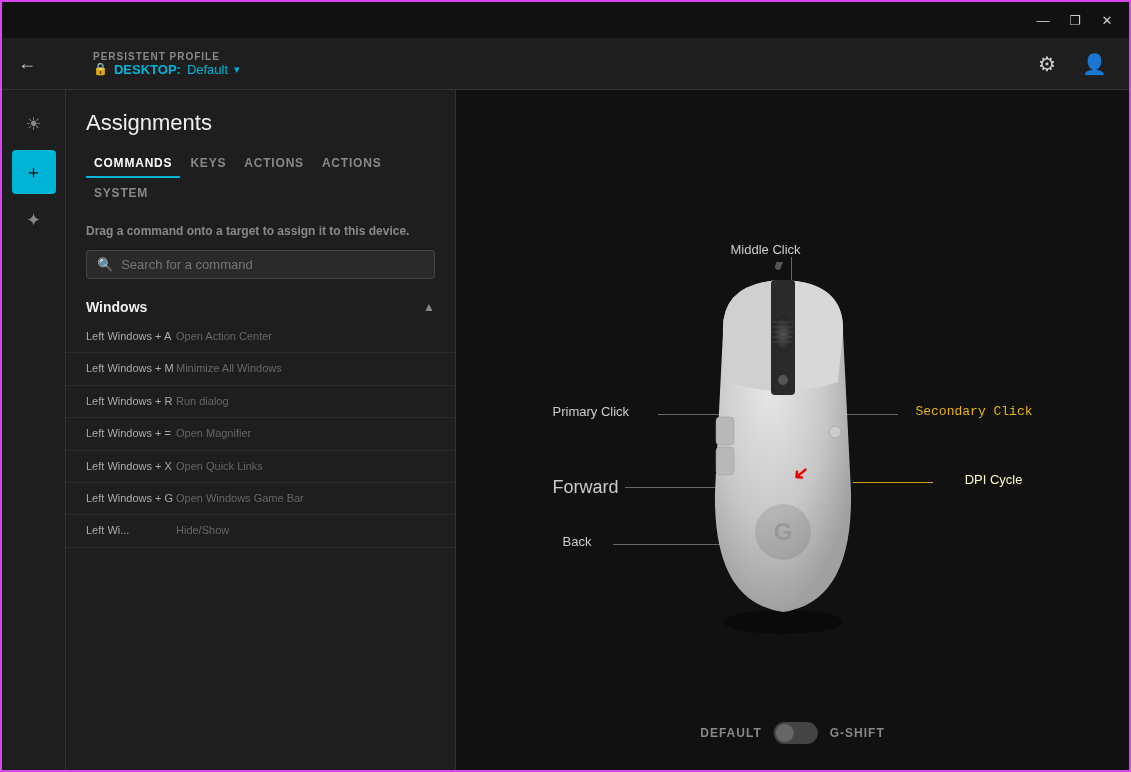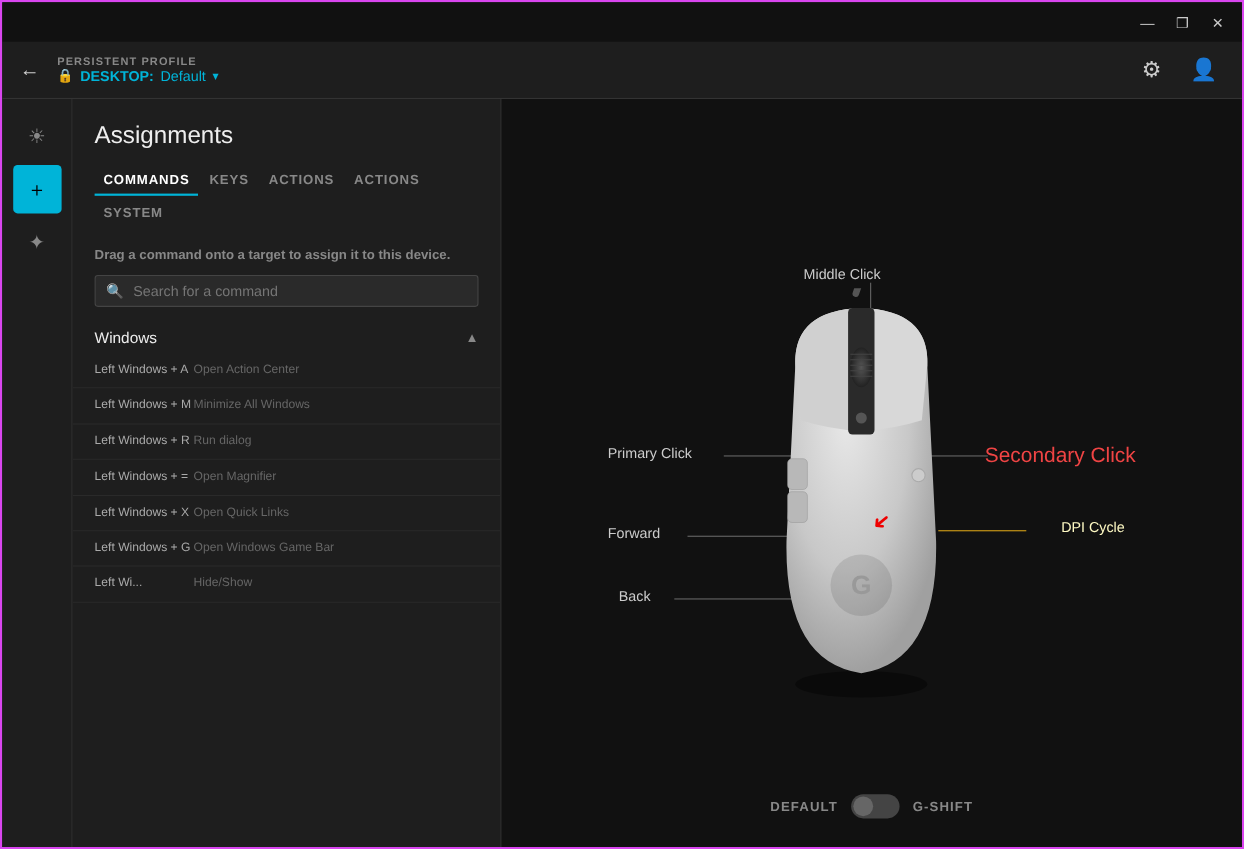--- a/index.html
+++ b/index.html
@@ -47,21 +47,21 @@
       border-bottom: 1px solid #333;
     }
     .back-btn {
       color: #ccc;
       font-size: 18px;
       cursor: pointer;
       margin-right: 16px;
       background: none;
       border: none;
     }
-    .profile-info { flex: 1; }
+    .profile-info { flex: 1; margin-left: 41px; }
     .persistent-label {
       font-size: 10px;
       color: #888;
       letter-spacing: 1px;
       font-weight: 600;
     }
     .desktop-row {
       display: flex;
       align-items: center;
       gap: 6px;
@@ -196,21 +196,21 @@
 
     .section-header {
       display: flex;
       align-items: center;
       justify-content: space-between;
       padding: 10px 20px 6px 20px;
       cursor: pointer;
     }
     .section-title {
       font-size: 14px;
-      font-weight: 400;
+      font-weight: 700;
       color: #eee;
     }
     .section-chevron { color: #888; font-size: 12px; }
 
     .command-item {
       display: flex;
       padding: 8px 20px;
       border-bottom: 1px solid #2a2a2a;
       cursor: grab;
       align-items: center;
@@ -373,24 +373,24 @@
   <div class="mouse-area">
 
     <div class="mouse-visual">
 
       <div style="position:absolute; top:60px; left:178px; font-size:13px; color:#ccc;">Middle Click</div>
       <div style="position:absolute; top:75px; left:238px; width:1px; height:80px; background:#666;"></div>
 
       <div style="position:absolute; top:222px; left:0px; font-size:13px; color:#ccc;">Primary Click</div>
       <div style="position:absolute; top:232px; left:105px; width:80px; height:1px; background:#666;"></div>
 
-      <div style="position:absolute; top:222px; right:0px; font-size:19px; color:#ef4444; text-align:right;">Secondary Click</div>
+      <div style="position:absolute; top:222px; right:0px; font-size:13px; color:#eab308; text-align:right;font-family:Liberation Mono, monospace;">Secondary Click</div>
       <div style="position:absolute; top:232px; right:135px; width:80px; height:1px; background:#666;"></div>
 
-      <div style="position:absolute; top:295px; left:0px; font-size:13px; color:#ccc;">Forward</div>
+      <div style="position:absolute; top:295px; left:0px; font-size:18px; color:#ccc;">Forward</div>
       <div style="position:absolute; top:305px; left:72px; width:110px; height:1px; background:#666;"></div>
 
       <div style="position:absolute; top:290px; right:10px; font-size:13px; color:#fef9c3;">DPI Cycle</div>
       <div style="position:absolute; top:300px; right:100px; width:80px; height:1px; background:#d4a017;"></div>
 
       <div style="position:absolute; top:352px; left:10px; font-size:13px; color:#ccc;text-align:right;">Back</div>
       <div style="position:absolute; top:362px; left:60px; width:130px; height:1px; background:#666;"></div>
 
       <svg width="200" height="380" style="position:absolute; top:80px; left:130px;" viewBox="0 0 200 380">
 

